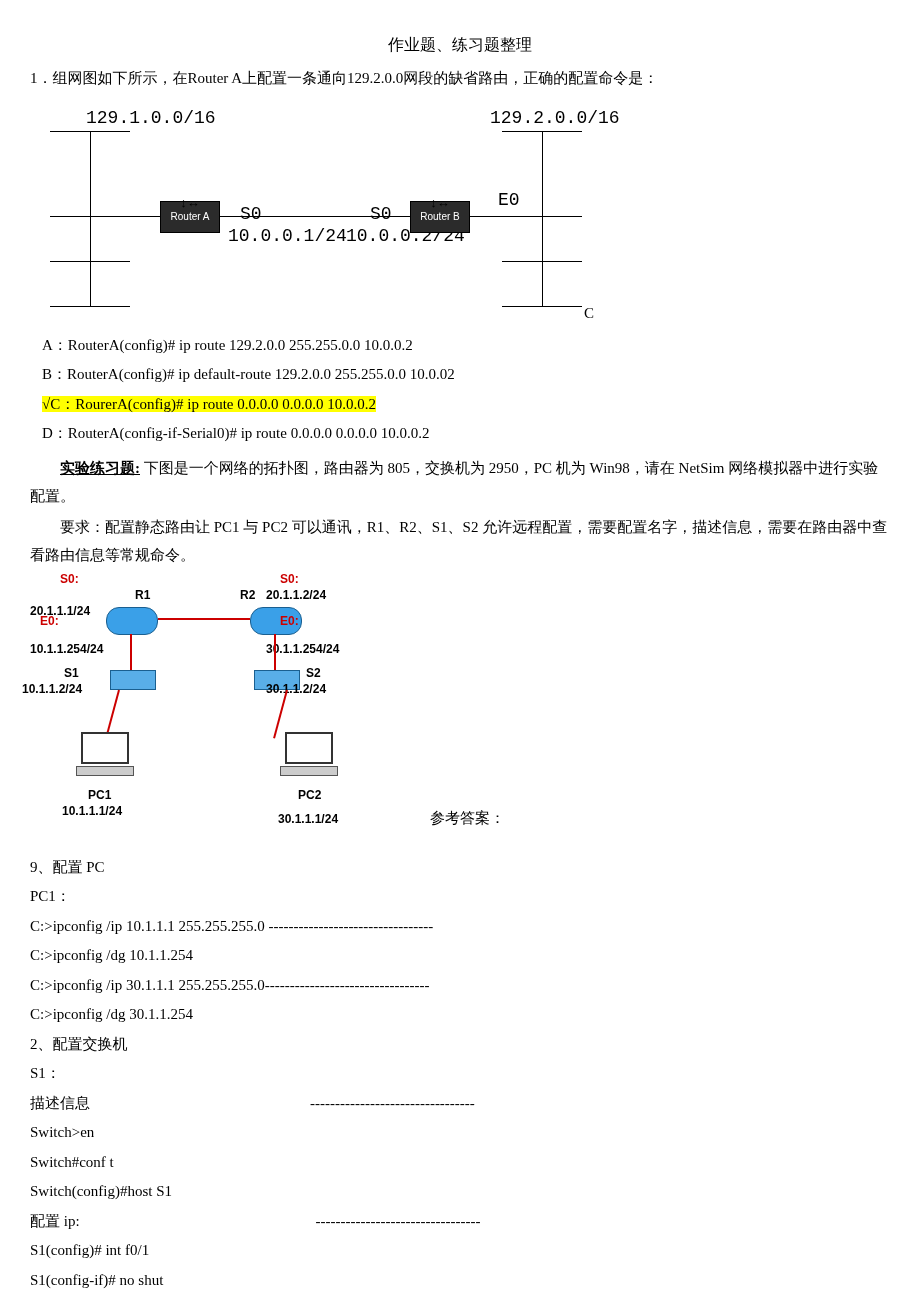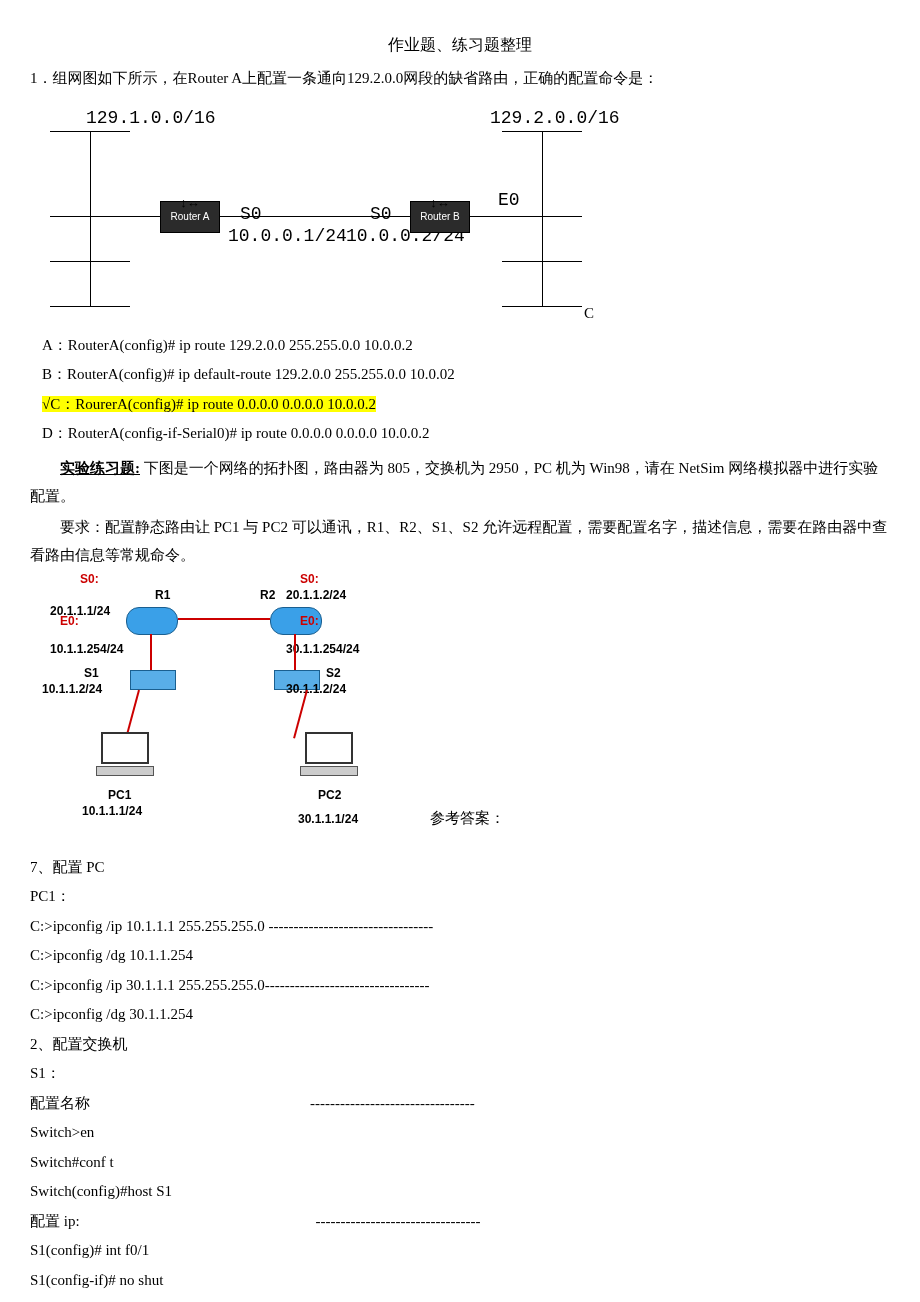--- a/index.html
+++ b/index.html
@@ -66,21 +66,20 @@
     background: #ffff00;
   }
   .para {
     text-indent: 2em;
     margin: 2px 0;
   }
   .topo2 {
     position: relative;
     height: 280px;
     width: 380px;
-    margin-left: 20px;
   }
   .routericon {
     position:absolute;
     width:50px; height:26px;
     background:#3aa0e8;
     border-radius:13px;
     border:1px solid #1a5f90;
   }
   .switchicon {
     position:absolute;
@@ -229,30 +228,30 @@
 
   <span class="tlabel" style="left:58px; top:216px;">PC1</span>
   <span class="tlabel" style="left:32px; top:232px;">10.1.1.1/24</span>
   <span class="tlabel" style="left:268px; top:216px;">PC2</span>
   <span class="tlabel" style="left:248px; top:240px;">30.1.1.1/24</span>
 </div>
 <span style="position:absolute; left:400px; top:232px;">参考答案：</span>
 </div>
 
 <div class="answers">
-  <p>7、配置 PC</p>
+  <p>9、配置 PC</p>
   <p class="ind1">PC1：</p>
   <p class="ind2">C:&gt;ipconfig /ip    10.1.1.1    255.255.255.0        ---------------------------------</p>
   <p class="ind2">C:&gt;ipconfig /dg    10.1.1.254</p>
   <p class="ind2">C:&gt;ipconfig /ip    30.1.1.1 255.255.255.0---------------------------------</p>
   <p class="ind2">C:&gt;ipconfig /dg    30.1.1.254</p>
 
   <p>2、配置交换机</p>
   <p class="ind1">S1：</p>
-  <p class="ind2"><span>配置名称</span><span style="display:inline-block; width:220px;"></span><span class="dots">---------------------------------</span></p>
+  <p class="ind2"><span>描述信息</span><span style="display:inline-block; width:220px;"></span><span class="dots">---------------------------------</span></p>
   <p class="ind3">Switch&gt;en</p>
   <p class="ind3">Switch#conf    t</p>
   <p class="ind3">Switch(config)#host    S1</p>
   <p class="ind2"><span>配置 ip:</span><span style="display:inline-block; width:236px;"></span><span class="dots">---------------------------------</span></p>
   <p class="ind3">S1(config)# int f0/1</p>
   <p class="ind3">S1(config-if)# no shut</p>
 
 </div>
 
 </body></html>

